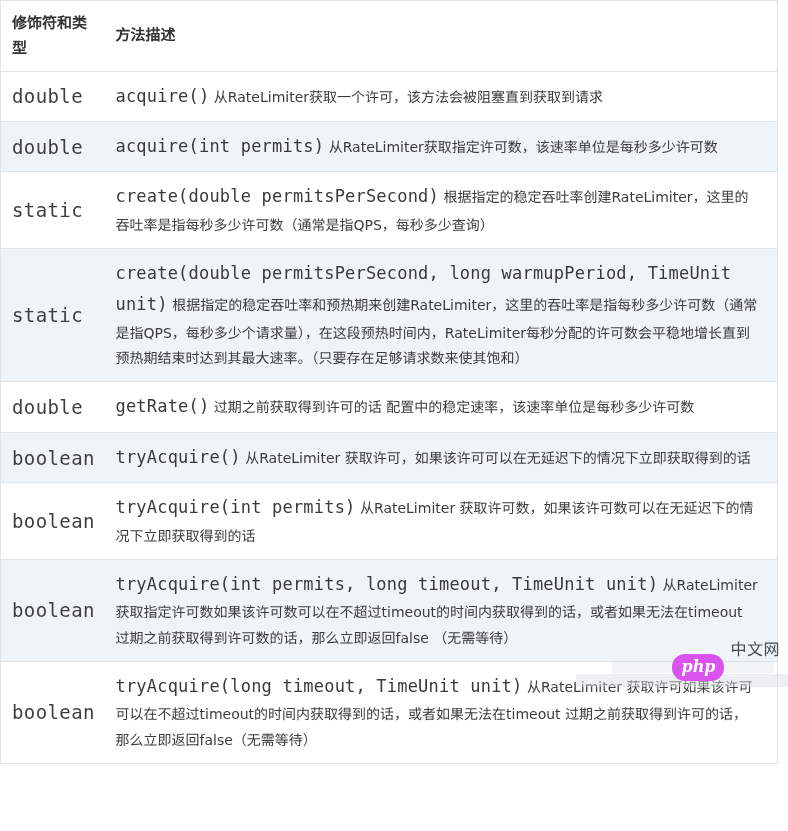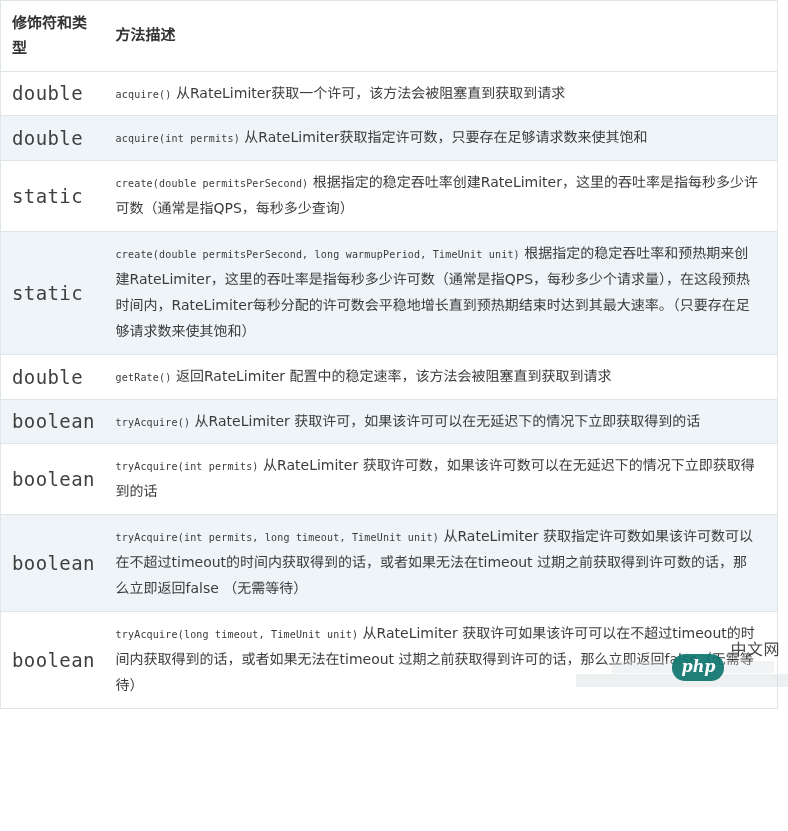--- a/index.html
+++ b/index.html
@@ -72,21 +72,21 @@
     font-size: 14px;
     line-height: 1.85;
     color: #3c3c3c;
     padding-left: 12px;
     padding-right: 16px;
     word-break: break-word;
   }
 
   table.api-table td.cell-desc .sig {
     font-family: "DejaVu Sans Mono", "Liberation Mono", monospace;
-    font-size: 10px;
+    font-size: 17px;
     letter-spacing: 0.2px;
     color: #3a3a3a;
   }
 
   table.api-table tr.row-alt td { background: #eef4f7; }
   table.api-table tr.row-base td { background: #ffffff; }
 
   
   .watermark {
     position: absolute;
@@ -144,33 +144,33 @@
         <th class="th-desc">方法描述</th>
       </tr>
     </thead>
     <tbody id="table-body">
         <tr class="row-base">
           <td class="cell-type">double</td>
           <td class="cell-desc"><span class="sig">acquire()</span><span> 从RateLimiter获取一个许可，该方法会被阻塞直到获取到请求</span></td>
         </tr>
         <tr class="row-alt">
           <td class="cell-type">double</td>
-          <td class="cell-desc"><span class="sig">acquire(int permits)</span><span> 从RateLimiter获取指定许可数，只要存在足够请求数来使其饱和</span></td>
+          <td class="cell-desc"><span class="sig">acquire(int permits)</span><span> 从RateLimiter获取指定许可数，该速率单位是每秒多少许可数</span></td>
         </tr>
         <tr class="row-base">
           <td class="cell-type">static</td>
           <td class="cell-desc"><span class="sig">create(double permitsPerSecond)</span><span> 根据指定的稳定吞吐率创建RateLimiter，这里的吞吐率是指每秒多少许可数（通常是指QPS，每秒多少查询）</span></td>
         </tr>
         <tr class="row-alt">
           <td class="cell-type">static</td>
           <td class="cell-desc"><span class="sig">create(double permitsPerSecond, long warmupPeriod, TimeUnit unit)</span><span> 根据指定的稳定吞吐率和预热期来创建RateLimiter，这里的吞吐率是指每秒多少许可数（通常是指QPS，每秒多少个请求量），在这段预热时间内，RateLimiter每秒分配的许可数会平稳地增长直到预热期结束时达到其最大速率。（只要存在足够请求数来使其饱和）</span></td>
         </tr>
         <tr class="row-base">
           <td class="cell-type">double</td>
-          <td class="cell-desc"><span class="sig">getRate()</span><span> 返回RateLimiter 配置中的稳定速率，该方法会被阻塞直到获取到请求</span></td>
+          <td class="cell-desc"><span class="sig">getRate()</span><span> 过期之前获取得到许可的话 配置中的稳定速率，该速率单位是每秒多少许可数</span></td>
         </tr>
         <tr class="row-alt">
           <td class="cell-type">boolean</td>
           <td class="cell-desc"><span class="sig">tryAcquire()</span><span> 从RateLimiter 获取许可，如果该许可可以在无延迟下的情况下立即获取得到的话</span></td>
         </tr>
         <tr class="row-base">
           <td class="cell-type">boolean</td>
           <td class="cell-desc"><span class="sig">tryAcquire(int permits)</span><span> 从RateLimiter 获取许可数，如果该许可数可以在无延迟下的情况下立即获取得到的话</span></td>
         </tr>
         <tr class="row-alt">
@@ -181,17 +181,17 @@
           <td class="cell-type">boolean</td>
           <td class="cell-desc"><span class="sig">tryAcquire(long timeout, TimeUnit unit)</span><span> 从RateLimiter 获取许可如果该许可可以在不超过timeout的时间内获取得到的话，或者如果无法在timeout 过期之前获取得到许可的话，那么立即返回false（无需等待）</span></td>
         </tr>
       </tbody>
   </table>
 
   <div class="smudge s1"></div>
   <div class="smudge s2"></div>
 
   <div class="watermark">
-    <span class="php-badge" style="background: #0f766e; margin-top: 40px;">php</span>
+    <span class="php-badge" style="background: #d946ef; margin-top: 40px;">php</span>
     <span class="wm-text">中文网</span>
   </div>
 
 </div>
 
 </body></html>

